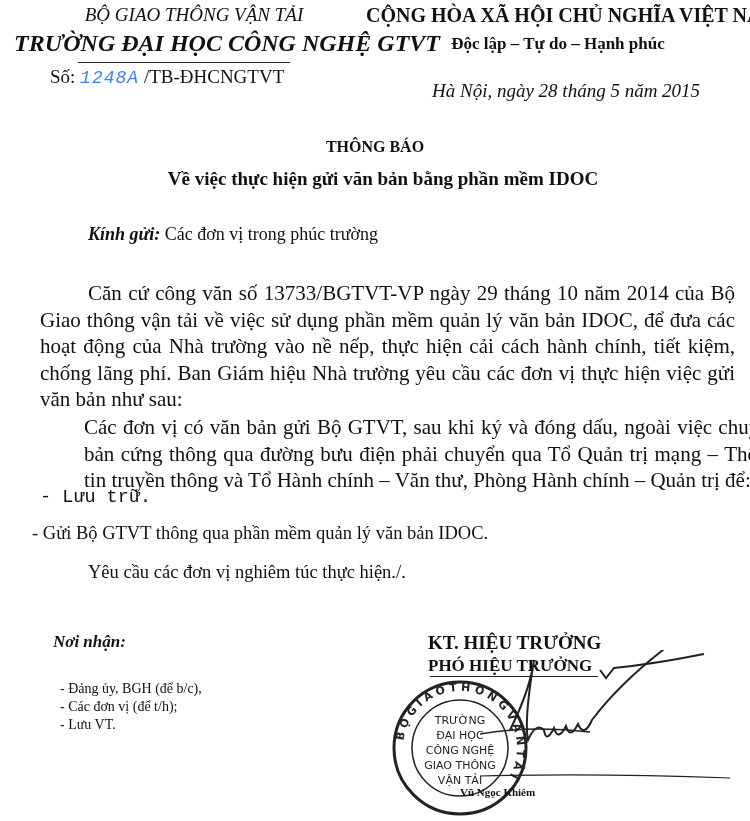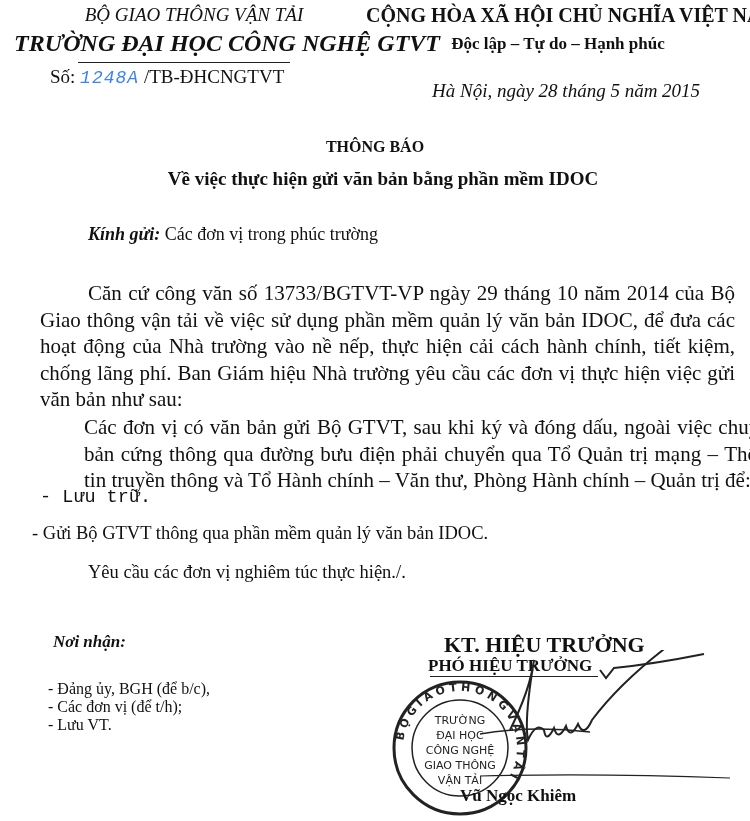--- a/index.html
+++ b/index.html
@@ -22,26 +22,26 @@
   .title { top:138px; left:0; width:750px; font-size:16px; }
   .subtitle { top:168px; left:0; width:766px; font-size:19px; }
   .kinh { top:224px; left:88px; font-size:18px; }
   .body { left:40px; width:695px; font-size:21px; line-height:26.5px; white-space:normal; text-align:justify; }
   .p1 { top:280px; text-indent:48px; }
   .p2 { top:414px;margin-left:44px; }
   .li1 { top:487px; left:40px; font-size:18.5px;font-family:Liberation Mono, monospace; }
   .li2 { top:523px; left:32px; font-size:18.5px; }
   .p3 { top:562px; left:88px; font-size:18.5px; }
   .recv-title { top:632px; left:42px; font-size:17px;margin-left:11px; }
-  .recv { left:48px; font-size:16px; line-height:18px; }
+  .recv { left:60px; font-size:14px; line-height:18px; }
   .recv1 { top:680px; } .recv2 { top:698px; } .recv3 { top:716px; }
-  .sig1 { top:632px; left:444px; font-size:22px;text-align:right; }
+  .sig1 { top:632px; left:428px; font-size:19px;text-align:right; }
   .sig2 { top:656px; left:428px; font-size:17px; }
   .sig-rule { position:absolute; left:430px; top:676px; width:168px; height:1px; background:#222; }
-  .signer { top:786px; left:460px; font-size:17px; }
+  .signer { top:786px; left:460px; font-size:11px; }
   .stamp { position:absolute; left:386px; top:678px; width:148px; height:140px; }
   .signature { position:absolute; left:480px; top:650px; width:260px; height:150px; }
 </style>
 </head>
 <body>
 
 <div class="abs hdr-left center l1">BỘ GIAO THÔNG VẬN TẢI</div>
 <div class="abs hdr-left center l2 b">TRƯỜNG ĐẠI HỌC CÔNG NGHỆ GTVT</div>
 <div class="rule-left"></div>
 <div class="abs so">

